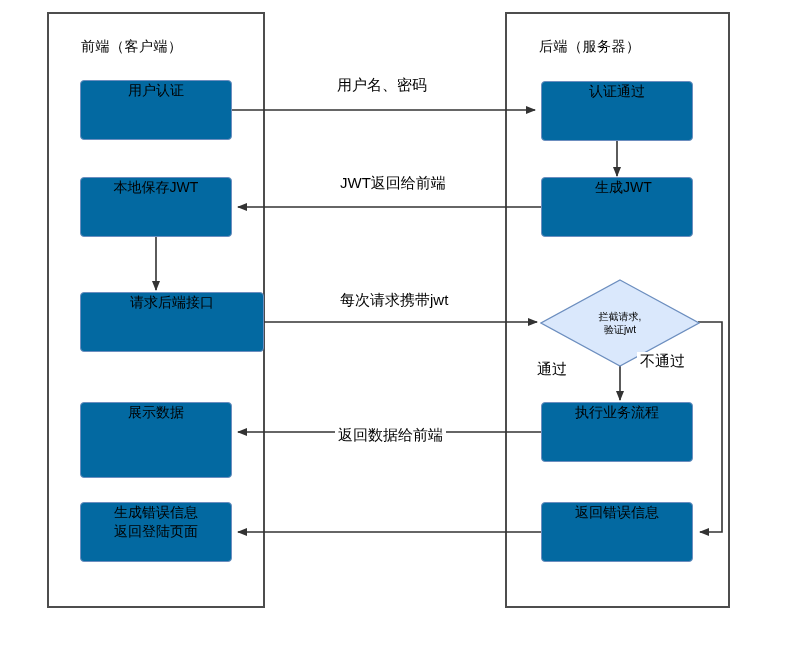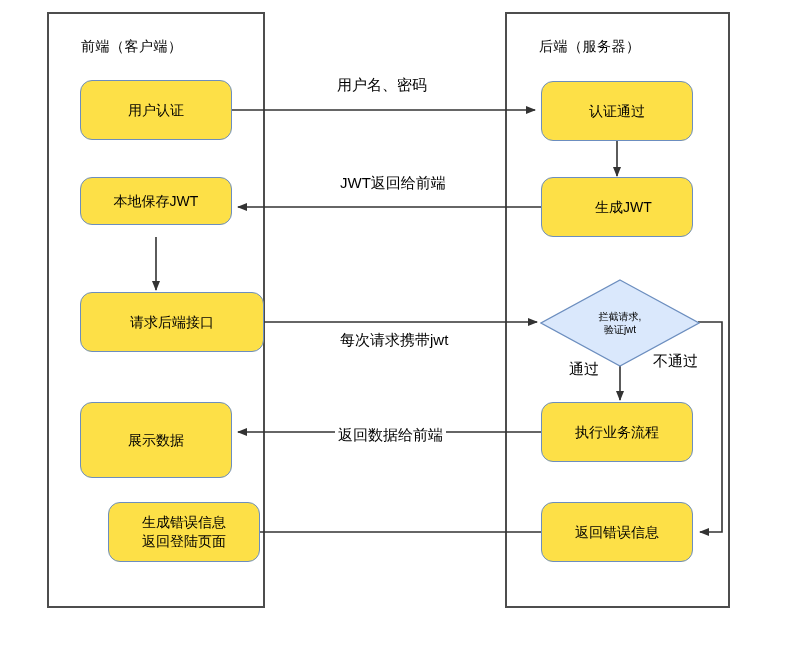--- a/index.html
+++ b/index.html
@@ -28,25 +28,24 @@
     width: 100%;
     text-align: left;
     font-size: 14px;
     color: #000000;
     letter-spacing: 0.5px;
     margin-left: 32px;
   }
   .node {
     position: absolute;
     box-sizing: border-box;
-    background: #fde047;
+    background: #0369a1;
     border: 1px solid #6c8ebf;
-    border-radius: 12px;
+    border-radius: 4px;
     display: flex;
-    align-items: center;
     justify-content: center;
     text-align: center;
     font-size: 14px;
     color: #000000;
     line-height: 1.35;
     white-space: pre-line;
   }
   .diamond-wrap {
     position: absolute;
   }
@@ -119,33 +118,33 @@
       <path d="M698,322 L722,322 L722,532 L700,532" marker-end="url(#arrow)"></path>
       <path d="M541,432 L238,432" marker-end="url(#arrow)"></path>
       <path d="M541,532 L238,532" marker-end="url(#arrow)"></path>
     </g>
   </svg>
 
   <div class="node" style="left:80px; top:80px; width:152px; height:60px;">
     <span>用户认证</span>
   </div>
 
-  <div class="node" style="left:80px; top:177px; width:152px; height:48px;">
+  <div class="node" style="left:80px; top:177px; width:152px; height:60px;">
     <span>本地保存JWT</span>
   </div>
 
   <div class="node" style="left:80px; top:292px; width:184px; height:60px;">
     <span>请求后端接口</span>
   </div>
 
   <div class="node" style="left:80px; top:402px; width:152px; height:76px;">
     <span>展示数据</span>
   </div>
 
-  <div class="node" style="left:80px; top:502px; width:152px; height:60px;margin-left:28px;">
+  <div class="node" style="left:80px; top:502px; width:152px; height:60px;">
     <span>生成错误信息
 返回登陆页面</span>
   </div>
 
   <div class="node" style="left:541px; top:81px; width:152px; height:60px;">
     <span>认证通过</span>
   </div>
 
   <div class="node" style="left:541px; top:177px; width:152px; height:60px;padding-left:13px;">
     <span>生成JWT</span>
@@ -168,29 +167,29 @@
   </div>
 
   <div class="edge-label" style="left:334px; top:76px;">
     <span>用户名、密码</span>
   </div>
 
   <div class="edge-label" style="left:337px; top:174px;">
     <span>JWT返回给前端</span>
   </div>
 
-  <div class="edge-label" style="left:337px; top:291px;margin-top:40px;">
+  <div class="edge-label" style="left:337px; top:291px;">
     <span>每次请求携带jwt</span>
   </div>
 
-  <div class="edge-label" style="left:566px; top:360px;text-align:right;">
+  <div class="edge-label" style="left:534px; top:360px;text-align:right;">
     <span>通过</span>
   </div>
 
-  <div class="edge-label" style="left:650px; top:352px;text-align:center;">
+  <div class="edge-label" style="left:637px; top:352px;text-align:center;">
     <span>不通过</span>
   </div>
 
   <div class="edge-label" style="left:335px; top:386px;margin-top:40px;">
     <span>返回数据给前端</span>
   </div>
 
 </div>
 
 </body></html>

